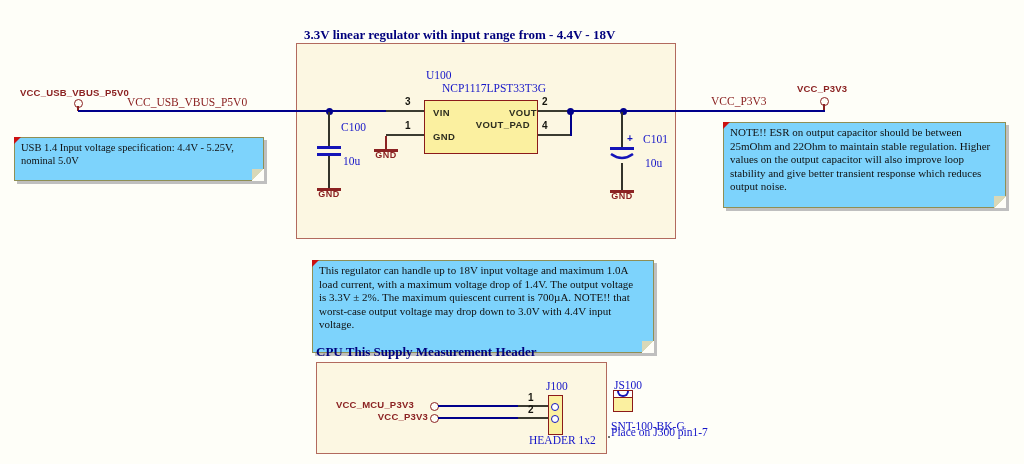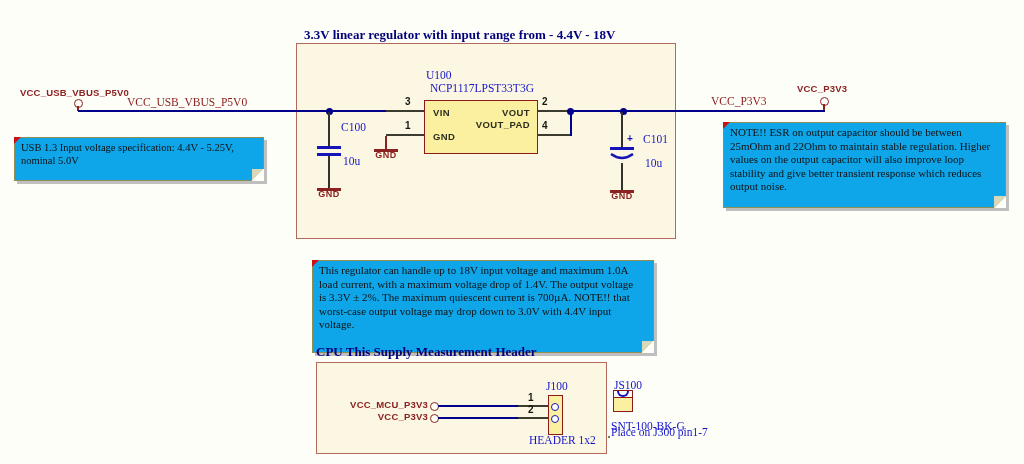--- a/index.html
+++ b/index.html
@@ -17,21 +17,21 @@
   .port-stem{position:absolute;width:2px;background:#8B2222}
   .port-label{position:absolute;font:bold 9.5px "Liberation Sans",sans-serif;color:#8B2222;letter-spacing:.2px;white-space:nowrap}
   .net-label{position:absolute;font:11.5px "Liberation Serif",serif;color:#8B2222;white-space:nowrap}
   .blue-label{position:absolute;font:11.5px "Liberation Serif",serif;color:#1515C8;white-space:nowrap}
   .pin-num{position:absolute;font:bold 10px "Liberation Sans",sans-serif;color:#16160F}
   .pin-name{position:absolute;font:bold 9.5px "Liberation Sans",sans-serif;color:#2E2E20;letter-spacing:.4px;white-space:nowrap}
   .gnd-bar{position:absolute;height:3px;background:#8B2222}
   .gnd-text{position:absolute;font:bold 9px "Liberation Sans",sans-serif;color:#8B2222;letter-spacing:.5px;width:30px;text-align:center}
   .comp-body{position:absolute;background:#FBF0A0;border:1.5px solid #8B1A1A}
   .plate{position:absolute;height:3px;background:#1414B8}
-  .note{position:absolute;background:#0ea5e9;border:1px solid #8F8F55;box-shadow:3px 3px 0 #BFBFBF}
+  .note{position:absolute;background:#7dd3fc;border:1px solid #8F8F55;box-shadow:3px 3px 0 #BFBFBF}
   .note-text{position:absolute;left:6px;top:3px;right:4px;font:11px/13.5px "Liberation Serif",serif;color:#111;white-space:pre-line}
   .note-corner{position:absolute;left:-1px;top:-1px;width:0;height:0;border-top:7px solid #CC1111;border-right:7px solid transparent}
   .note-fold{position:absolute;right:-1px;bottom:-1px;width:12px;height:12px;background:linear-gradient(135deg,#D8D8B8 0 50%,#FEFEF8 50% 100%)}
   .hdr-circle{position:absolute;width:6px;height:6px;border:1.6px solid #1414B8;border-radius:50%;background:#fff}
   .plus{position:absolute;font:bold 10px "Liberation Sans",sans-serif;color:#1414B8}
   .jumper-strip{position:absolute;left:0;top:0;right:0;height:6px;background:#fff;border-bottom:1.5px solid #8B1A1A}
   .jumper-u{width:8px;height:4px;margin:0 auto;border:2px solid #1414B8;border-top:none;border-radius:0 0 7px 7px}
   .tiny-dot{position:absolute;width:2px;height:2px;border-radius:50%;background:#444}
 </style>
 </head>
@@ -50,25 +50,25 @@
 <div class="pin" style="left:386px;top:134px;width:39px"></div>
 <div class="pin" style="left:537px;top:110px;width:35px"></div>
 <div class="pin" style="left:537px;top:134px;width:35px"></div>
 <div class="wire-v" style="left:570px;top:110px;height:26px"></div>
 <div class="wire" style="left:572px;top:110px;width:253px"></div>
 <div class="dot" style="left:326px;top:108px"></div>
 <div class="dot" style="left:567px;top:108px"></div>
 <div class="dot" style="left:620px;top:108px"></div>
 
 <div class="blue-label" style="left:426px;top:69px">U100</div>
-<div class="blue-label" style="left:430px;top:82px">NCP1117LPST33T3G</div>
+<div class="blue-label" style="left:442px;top:82px">NCP1117LPST33T3G</div>
 <div class="comp-body" style="left:424px;top:100px;width:112px;height:52px">
   <div class="pin-name" style="left:8px;top:6px">VIN</div>
   <div class="pin-name" style="left:8px;top:30px">GND</div>
-  <div class="pin-name" style="right:7px;top:6px">VOUT</div>
+  <div class="pin-name" style="right:0;top:6px">VOUT</div>
   <div class="pin-name" style="right:7px;top:18px">VOUT_PAD</div>
 </div>
 <div class="pin-num" style="left:405px;top:96px">3</div>
 <div class="pin-num" style="left:405px;top:120px">1</div>
 <div class="pin-num" style="left:542px;top:96px">2</div>
 <div class="pin-num" style="left:542px;top:120px">4</div>
 
 <div>
   <div class="pin-v" style="left:385px;top:136px;height:13px;background:#8B2222"></div>
   <div class="gnd-bar" style="left:374px;top:149px;width:24px"></div>
@@ -100,21 +100,21 @@
 <div class="blue-label" style="left:643px;top:133px">C101</div>
 <div class="blue-label" style="left:645px;top:157px">10u</div>
 
 <div class="net-label" style="left:711px;top:95px">VCC_P3V3</div>
 <div class="port-label" style="left:797px;top:83px">VCC_P3V3</div>
 <div class="port-circle" style="left:820px;top:97px"></div>
 <div class="port-stem" style="left:823px;top:104px;height:6px"></div>
 
 <div class="note" style="left:14px;top:137px;width:248px;height:42px">
   <div class="note-corner"></div>
-  <div class="note-text" style="font-size:10.5px;line-height:13px">USB 1.3 Input voltage specification: 4.4V - 5.25V,
+  <div class="note-text" style="font-size:10.5px;line-height:13px">USB 1.4 Input voltage specification: 4.4V - 5.25V,
 nominal 5.0V</div>
   <div class="note-fold"></div>
 </div>
 
 <div class="note" style="left:723px;top:122px;width:281px;height:84px">
   <div class="note-corner"></div>
   <div class="note-text">NOTE!! ESR on output capacitor should be between
 25mOhm and 22Ohm to maintain stable regulation. Higher
 values on the output capacitor will also improve loop
 stability and give better transient response which reduces
@@ -128,21 +128,21 @@
 load current, with a maximum voltage drop of 1.4V. The output voltage
 is 3.3V ± 2%. The maximum quiescent current is 700µA. NOTE!!  that
 worst-case output voltage may drop down to 3.0V with 4.4V input
 voltage.</div>
   <div class="note-fold"></div>
 </div>
 
 <div class="sheet-box" style="left:316px;top:362px;width:289px;height:90px"></div>
 <div class="sect-title" style="left:316px;top:344px">CPU This Supply  Measurement Header</div>
 
-<div class="port-label" style="left:336px;top:399px;width:92px;text-align:right">VCC_MCU_P3V3</div>
+<div class="port-label" style="left:336px;top:399px;width:92px;text-align:left">VCC_MCU_P3V3</div>
 <div class="port-circle" style="left:430px;top:402px"></div>
 <div class="port-label" style="left:336px;top:411px;width:92px;text-align:right">VCC_P3V3</div>
 <div class="port-circle" style="left:430px;top:414px"></div>
 
 <div class="wire" style="left:438px;top:405px;width:80px"></div>
 <div class="pin" style="left:518px;top:405px;width:30px"></div>
 <div class="wire" style="left:438px;top:417px;width:80px"></div>
 <div class="pin" style="left:518px;top:417px;width:30px"></div>
 <div class="pin-num" style="left:528px;top:392px">1</div>
 <div class="pin-num" style="left:528px;top:404px">2</div>

